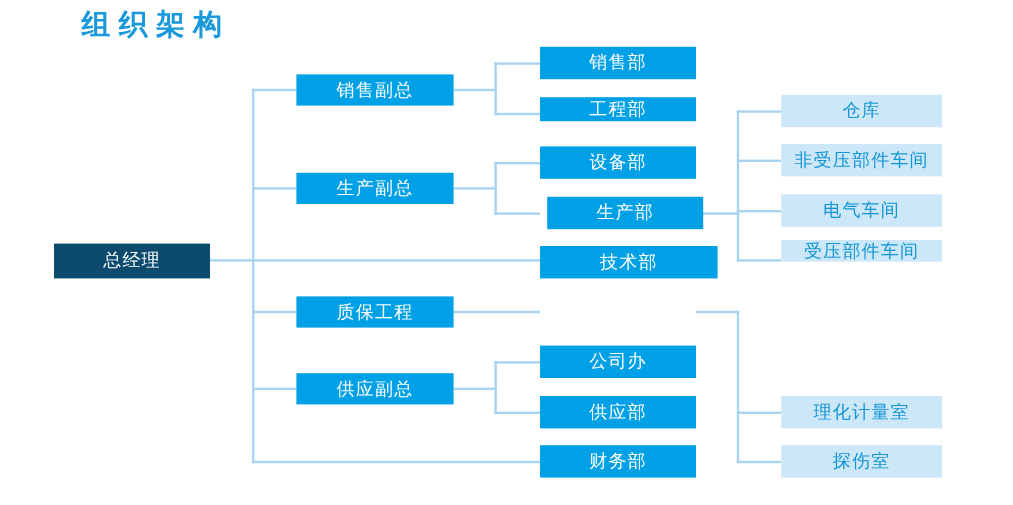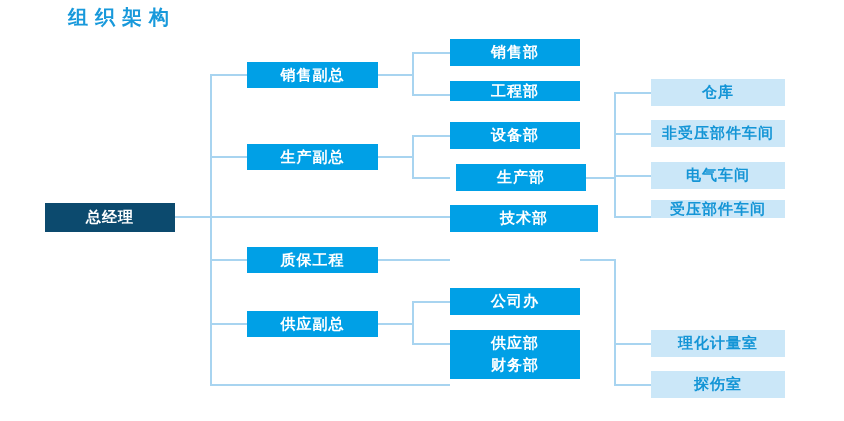--- a/index.html
+++ b/index.html
@@ -1,26 +1,26 @@
 <!DOCTYPE html>
 <html><head>
 <meta charset="utf-8">
 <style>
   html,body{margin:0;padding:0;background:#ffffff;}
   .canvas{
     position:relative;width:844px;height:421px;background:#ffffff;overflow:hidden;
     font-family:"Liberation Sans","DejaVu Sans",sans-serif;
   }
   .page-title{
-    position:absolute;left:68px;top:4px;font-size:20px;font-weight:bold;
+    position:absolute;left:68px;top:4px;font-size:24px;font-weight:bold;
     color:#1899DB;letter-spacing:7px;white-space:nowrap;
   }
   .node{
     position:absolute;display:flex;align-items:center;justify-content:center;
-    font-size:15px;font-weight:bold;white-space:nowrap;letter-spacing:1px;
+    font-size:15px;font-weight:normal;white-space:nowrap;letter-spacing:1px;
   }
   .root{background:#0c4a6e;color:#ffffff;}
   .branch{background:#00A0E6;color:#ffffff;}
   .leaf{background:#CBE7F8;color:#1495D6;}
   .line{position:absolute;background:#A8D4F0;}
 </style>
 </head>
 <body>
 
 <div class="canvas">
@@ -71,21 +71,21 @@
   <div class="node branch" style="left:247px;top:247px;width:131px;height:26px">质保工程</div>
   <div class="node branch" style="left:247px;top:311px;width:131px;height:26px">供应副总</div>
 
   <div class="node branch" style="left:450px;top:39px;width:130px;height:27px">销售部</div>
   <div class="node branch" style="left:450px;top:81px;width:130px;height:20px">工程部</div>
   <div class="node branch" style="left:450px;top:122px;width:130px;height:27px">设备部</div>
   <div class="node branch" style="left:456px;top:164px;width:130px;height:27px">生产部</div>
   <div class="node branch" style="left:450px;top:205px;width:148px;height:27px">技术部</div>
   <div class="node branch" style="left:450px;top:288px;width:130px;height:27px">公司办</div>
   <div class="node branch" style="left:450px;top:330px;width:130px;height:27px">供应部</div>
-  <div class="node branch" style="left:450px;top:352px;width:130px;height:27px">财务部</div>
+  <div class="node branch" style="left:450px;top:371px;width:130px;height:27px">财务部</div>
 
   <div class="node leaf" style="left:651px;top:79px;width:134px;height:27px">仓库</div>
   <div class="node leaf" style="left:651px;top:120px;width:134px;height:27px">非受压部件车间</div>
   <div class="node leaf" style="left:651px;top:162px;width:134px;height:27px">电气车间</div>
   <div class="node leaf" style="left:651px;top:200px;width:134px;height:18px">受压部件车间</div>
   <div class="node leaf" style="left:651px;top:330px;width:134px;height:27px">理化计量室</div>
   <div class="node leaf" style="left:651px;top:371px;width:134px;height:27px">探伤室</div>
 
 </div>
 

